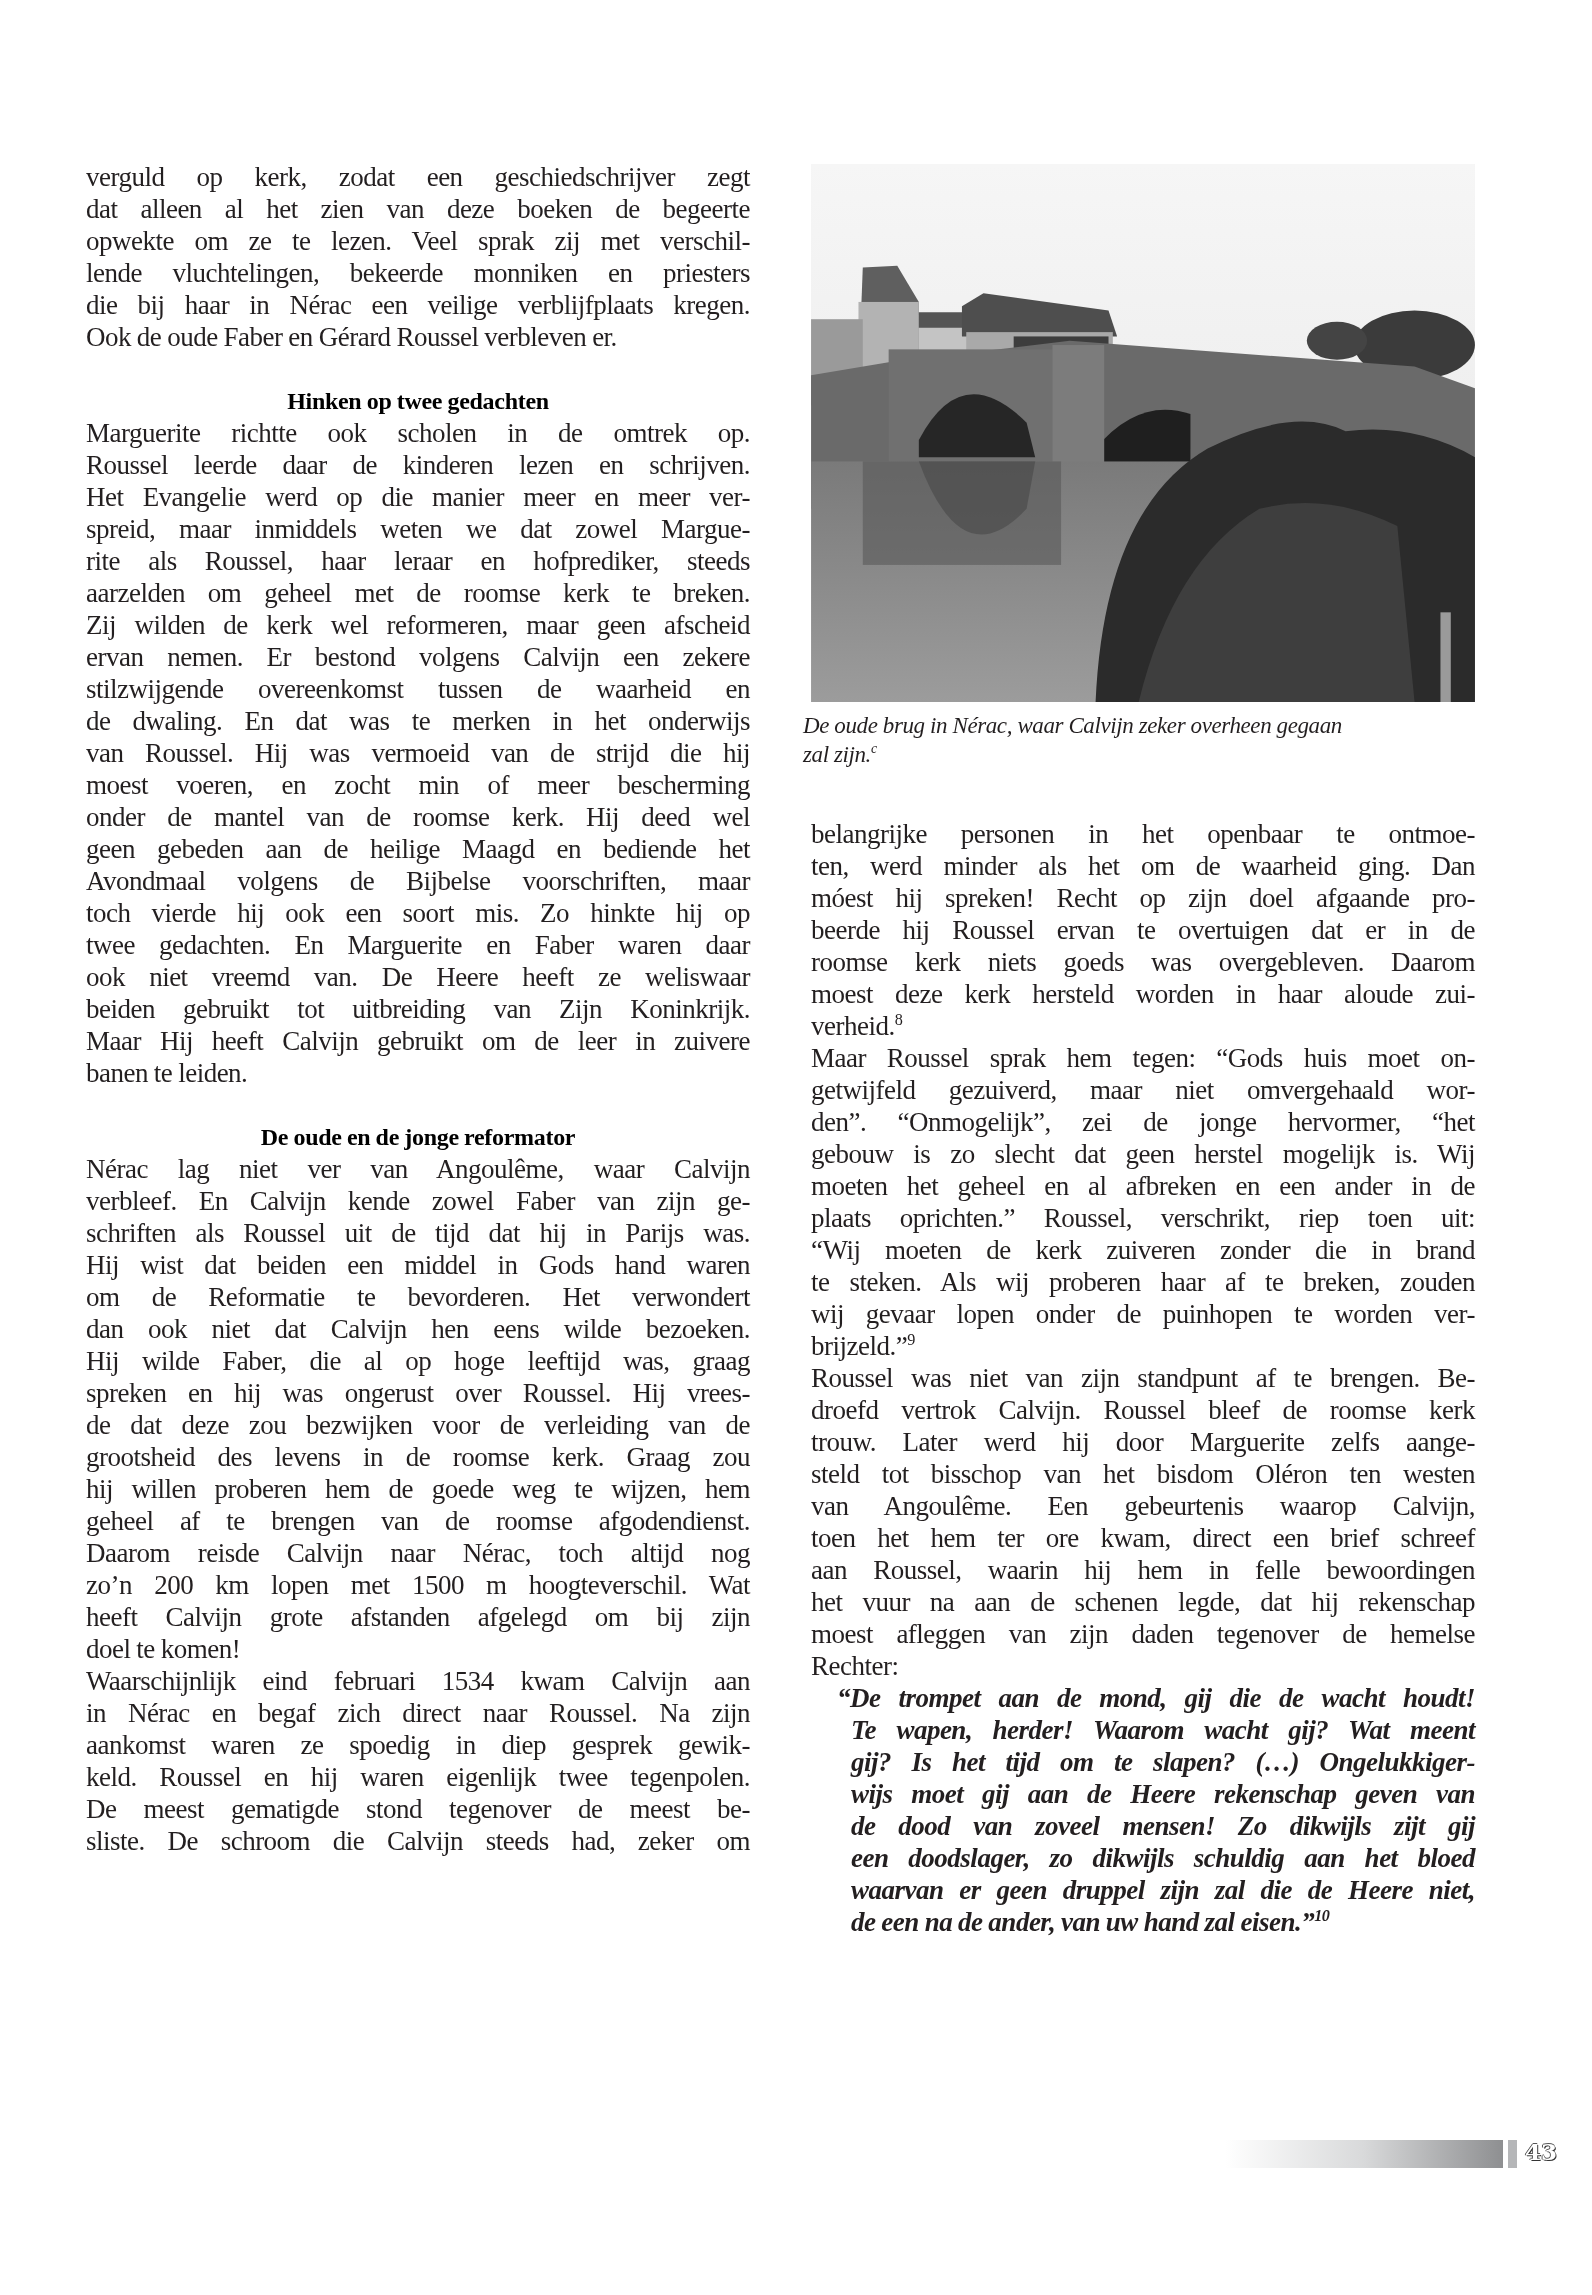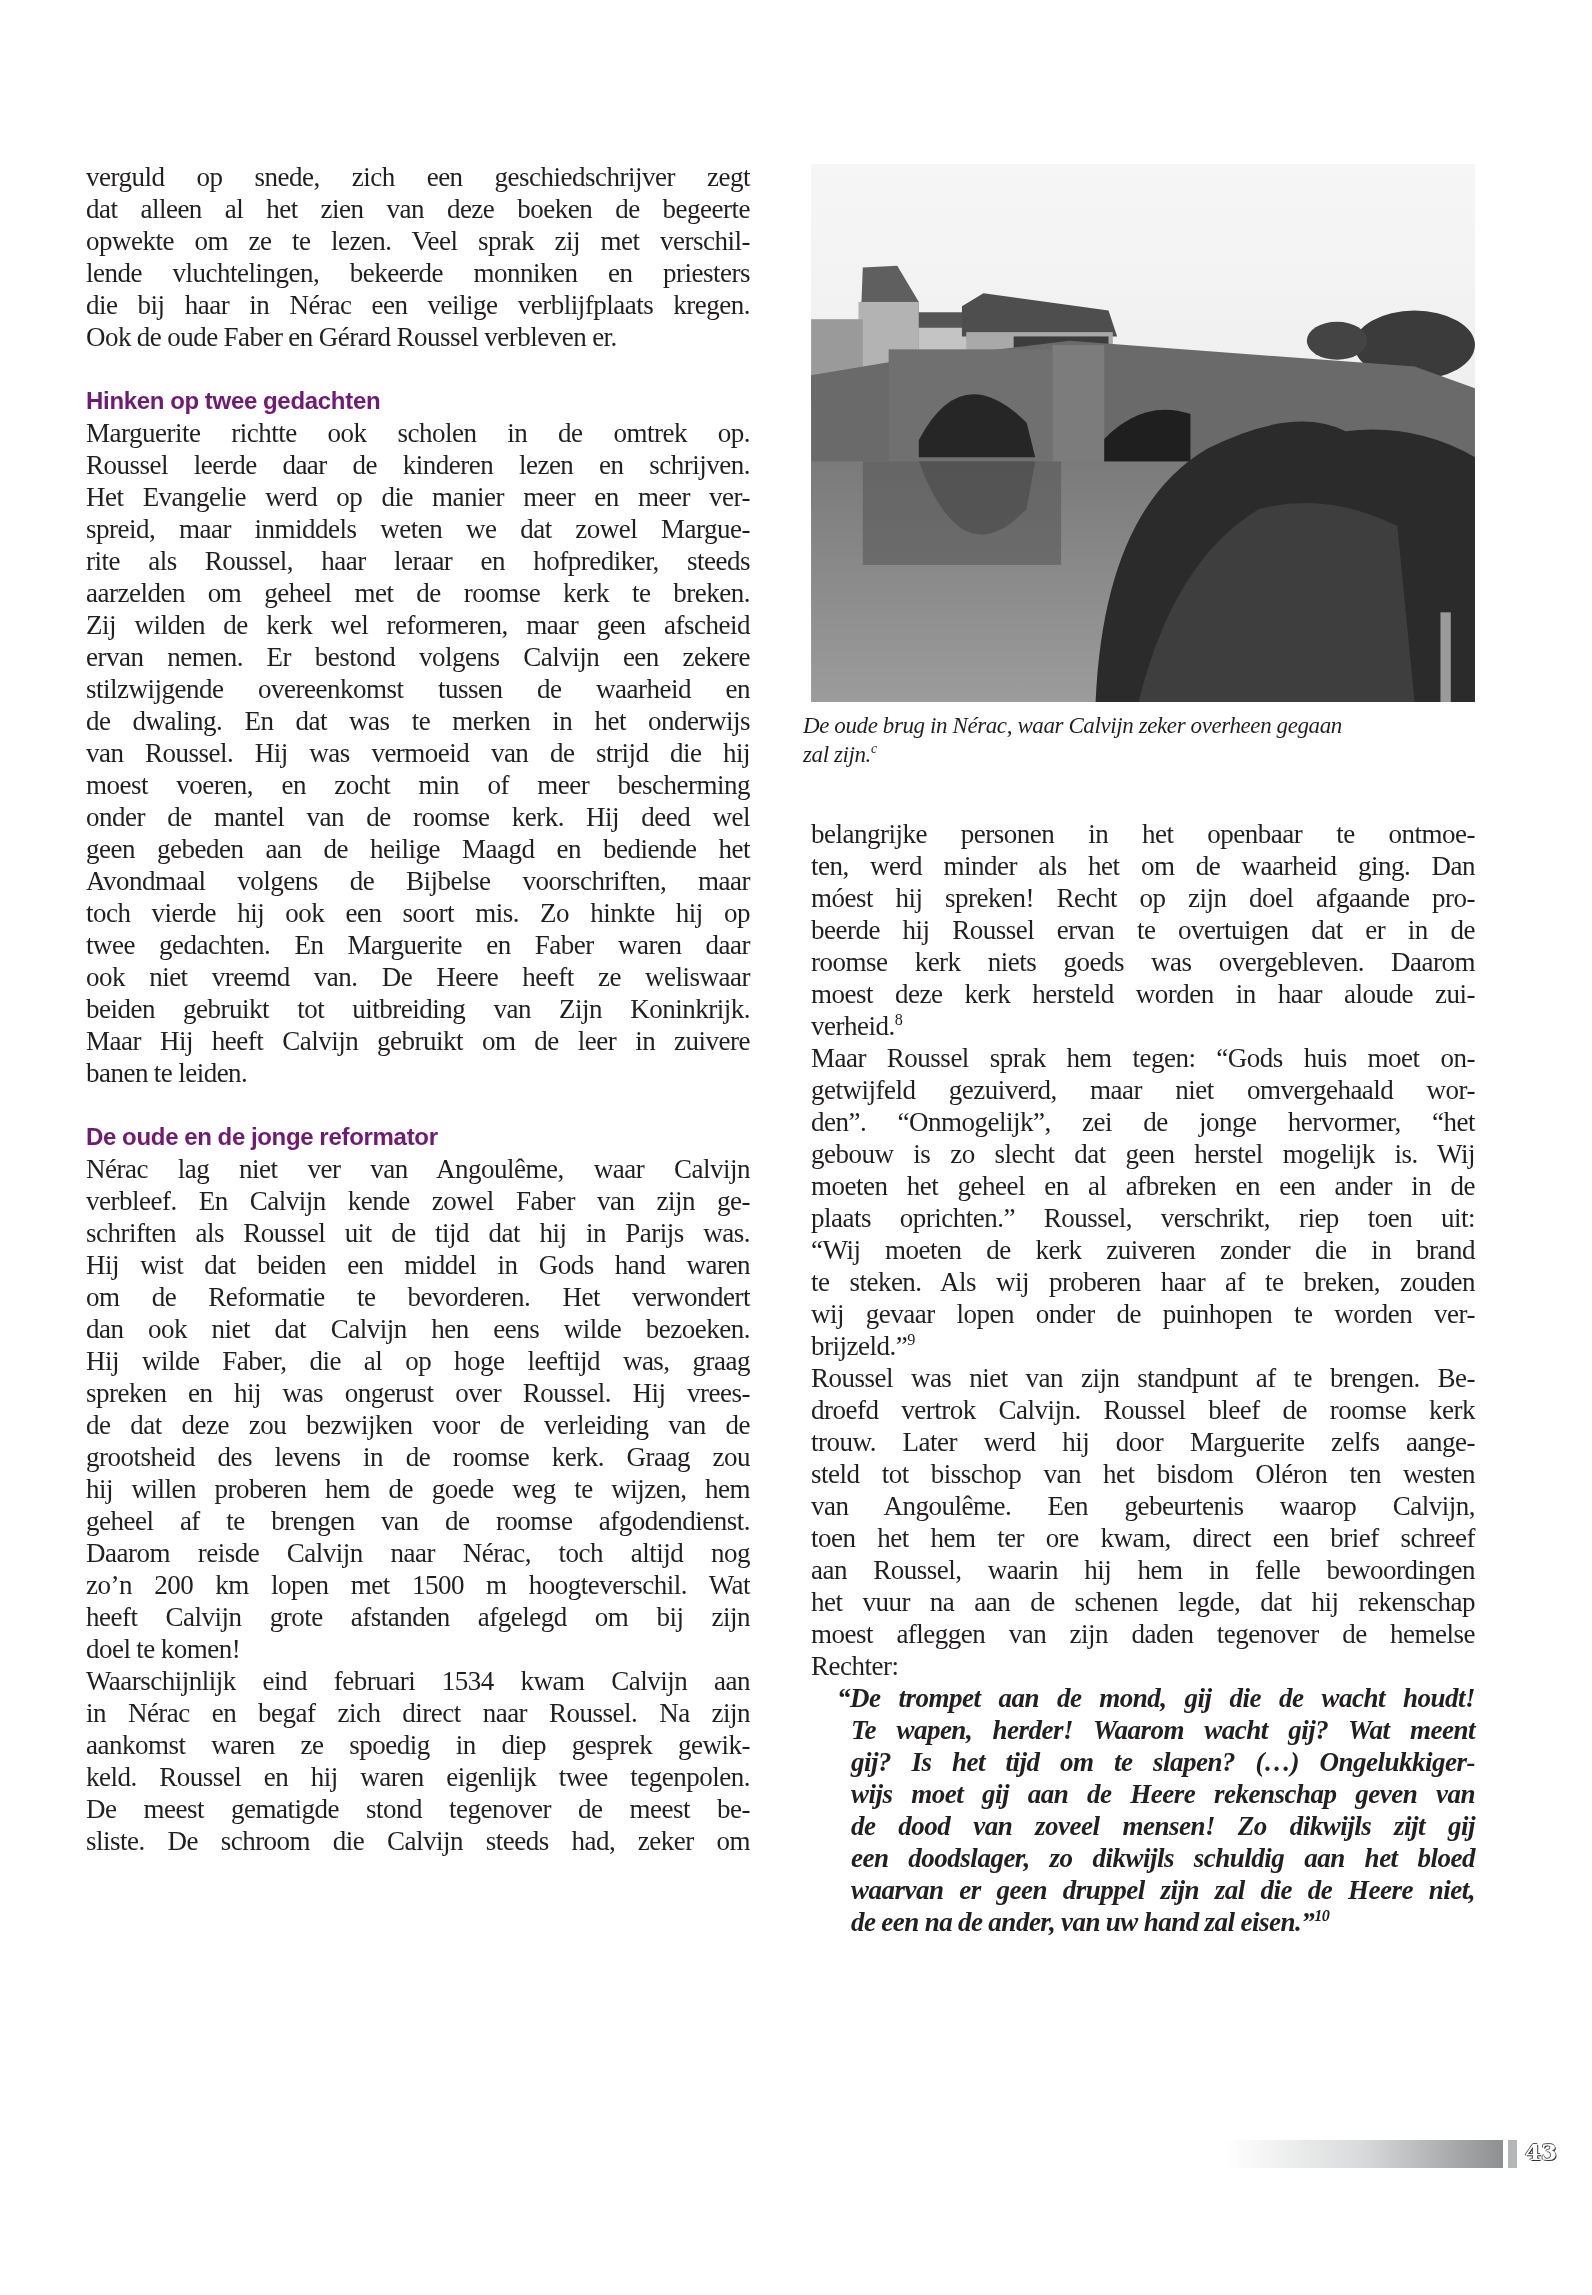--- a/index.html
+++ b/index.html
@@ -1,23 +1,23 @@
 <!DOCTYPE html>
 <html style="font-size:14px"><head>
 <meta charset="utf-8">
 <style>
   html, body { margin: 0; padding: 0; background: #ffffff; }
   body { width: 1592px; height: 2295px; position: relative; overflow: hidden;
          font-family: "Liberation Serif", "DejaVu Serif", serif; color: #231f20; }
   .col { position: absolute; top: 161px; font-size: 27px; line-height: 32px;
          text-align: justify; hyphens: none; letter-spacing: -0.5px; word-spacing: -0.4px; }
   .col-left { left: 86px; width: 664px; }
-  .heading { font-family: Liberation Sans, sans-serif; font-weight: bold;
-             color: #701a75; font-size: 24px; line-height: 32px; margin: 0;
-             letter-spacing: -0.3px; text-align: left; }
+  .heading { font-family: Liberation Serif, serif; font-weight: bold;
+             color: #000000; font-size: 24px; line-height: 32px; margin: 0;
+             letter-spacing: -0.3px; text-align: center; }
   .gap { height: 32px; }
   .line { display: block; text-align: justify; text-align-last: justify; white-space: nowrap; overflow: visible; }
   .line.last { text-align-last: left; }
   sup { font-size: 60%; line-height: 0; vertical-align: super; }
   .photo { position: absolute; left: 811px; top: 164px; width: 664px; height: 538px;
            background: #f2f2f2; overflow: hidden; }
   .caption { position: absolute; left: 803px; top: 711px; width: 682px; 
              font-style: italic; font-size: 23px; line-height: 29px; letter-spacing: -0.4px; }
   .right-body { position: absolute; left: 811px; top: 818px; width: 664px; font-size: 27px;
                 line-height: 32px; letter-spacing: -0.5px; word-spacing: -0.4px; }
@@ -28,21 +28,21 @@
   .pagebar-tab { position: absolute; left: 1508px; top: 2140px; width: 8.6px; height: 28px; background: #b5b6b8; }
   .pagenum { position: absolute; left: 1497px; top: 2138px; width: 60px; text-align: right;
              font-family: "DejaVu Serif", serif; font-weight: bold; font-size: 23px; color: #ffffff;
              text-shadow: 0.9px 0.9px 0 #333, -0.9px 0 0 #555, 0 -0.9px 0 #555; }
 </style>
 </head>
 <body>
 
 <div class="col col-left">
   <div id="intro">
-      <span class="line">verguld op snede, zich een geschiedschrijver zegt</span>
+      <span class="line">verguld op kerk, zodat een geschiedschrijver zegt</span>
       <span class="line">dat alleen al het zien van deze boeken de begeerte</span>
       <span class="line">opwekte om ze te lezen. Veel sprak zij met verschil-</span>
       <span class="line">lende vluchtelingen, bekeerde monniken en priesters</span>
       <span class="line">die bij haar in Nérac een veilige verblijfplaats kregen.</span>
       <span class="line last">Ook de oude Faber en Gérard Roussel verbleven er.</span>
     </div>
   <div class="gap"></div>
   <h2 class="heading">Hinken op twee gedachten</h2>
   <div id="s1">
       <span class="line">Marguerite richtte ook scholen in de omtrek op.</span>

